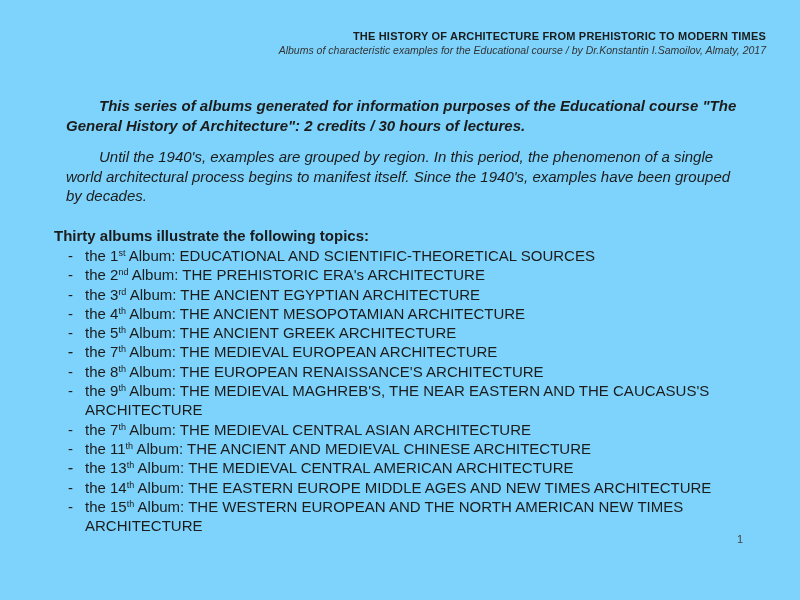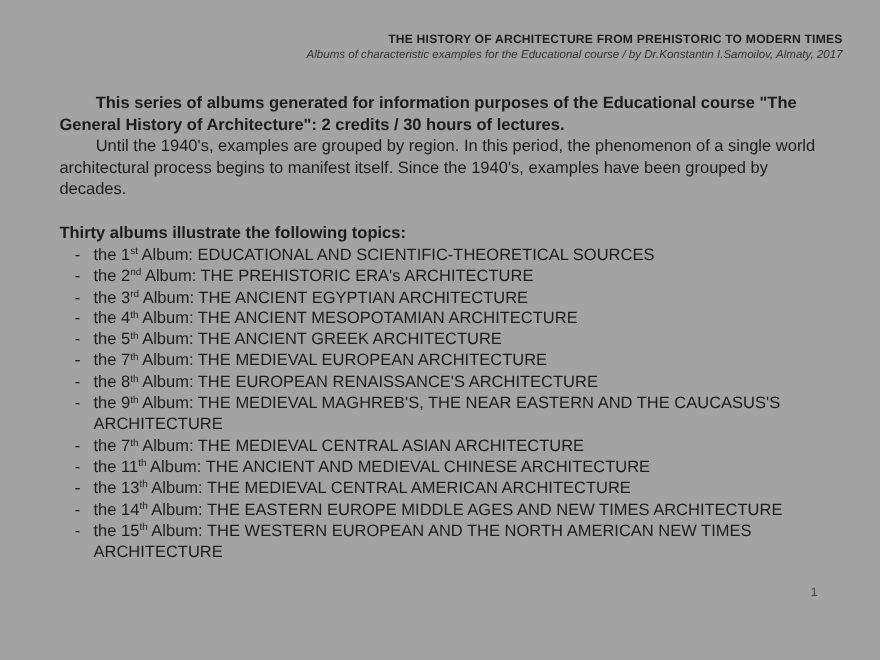--- a/index.html
+++ b/index.html
@@ -6,21 +6,21 @@
   body {
     width: 800px; height: 600px;
     background: #ffffff;
     font-family: "Liberation Sans", sans-serif;
     color: #1c1c1c;
   }
   .slide {
     position: relative;
     width: 800px; height: 600px;
     overflow: hidden;
-    background: #a3a3a3;
+    background: #7dd3fc;
   }
   .doc-header {
     position: absolute;
     top: 30px; right: 34px;
     text-align: right;
   }
   .doc-title {
     font-size: 11px;
     font-weight: bold;
     letter-spacing: 0.2px;
@@ -33,22 +33,23 @@
     color: #333333;
   }
   .content {
     position: absolute;
     left: 54px; top: 84px;
     width: 705px;
     font-size: 15px;
     line-height: 19.5px;
   }
   .para {
-    margin: 0;
+    margin: 12px;
     text-indent: 33px;
+    font-style: italic;
   }
   .para-bold { font-weight: bold; }
   .topics-heading {
     font-weight: bold;
     margin-top: 20px;
     margin-bottom: 1px;
   }
   .topic-item {
     position: relative;
     padding-left: 31px;

